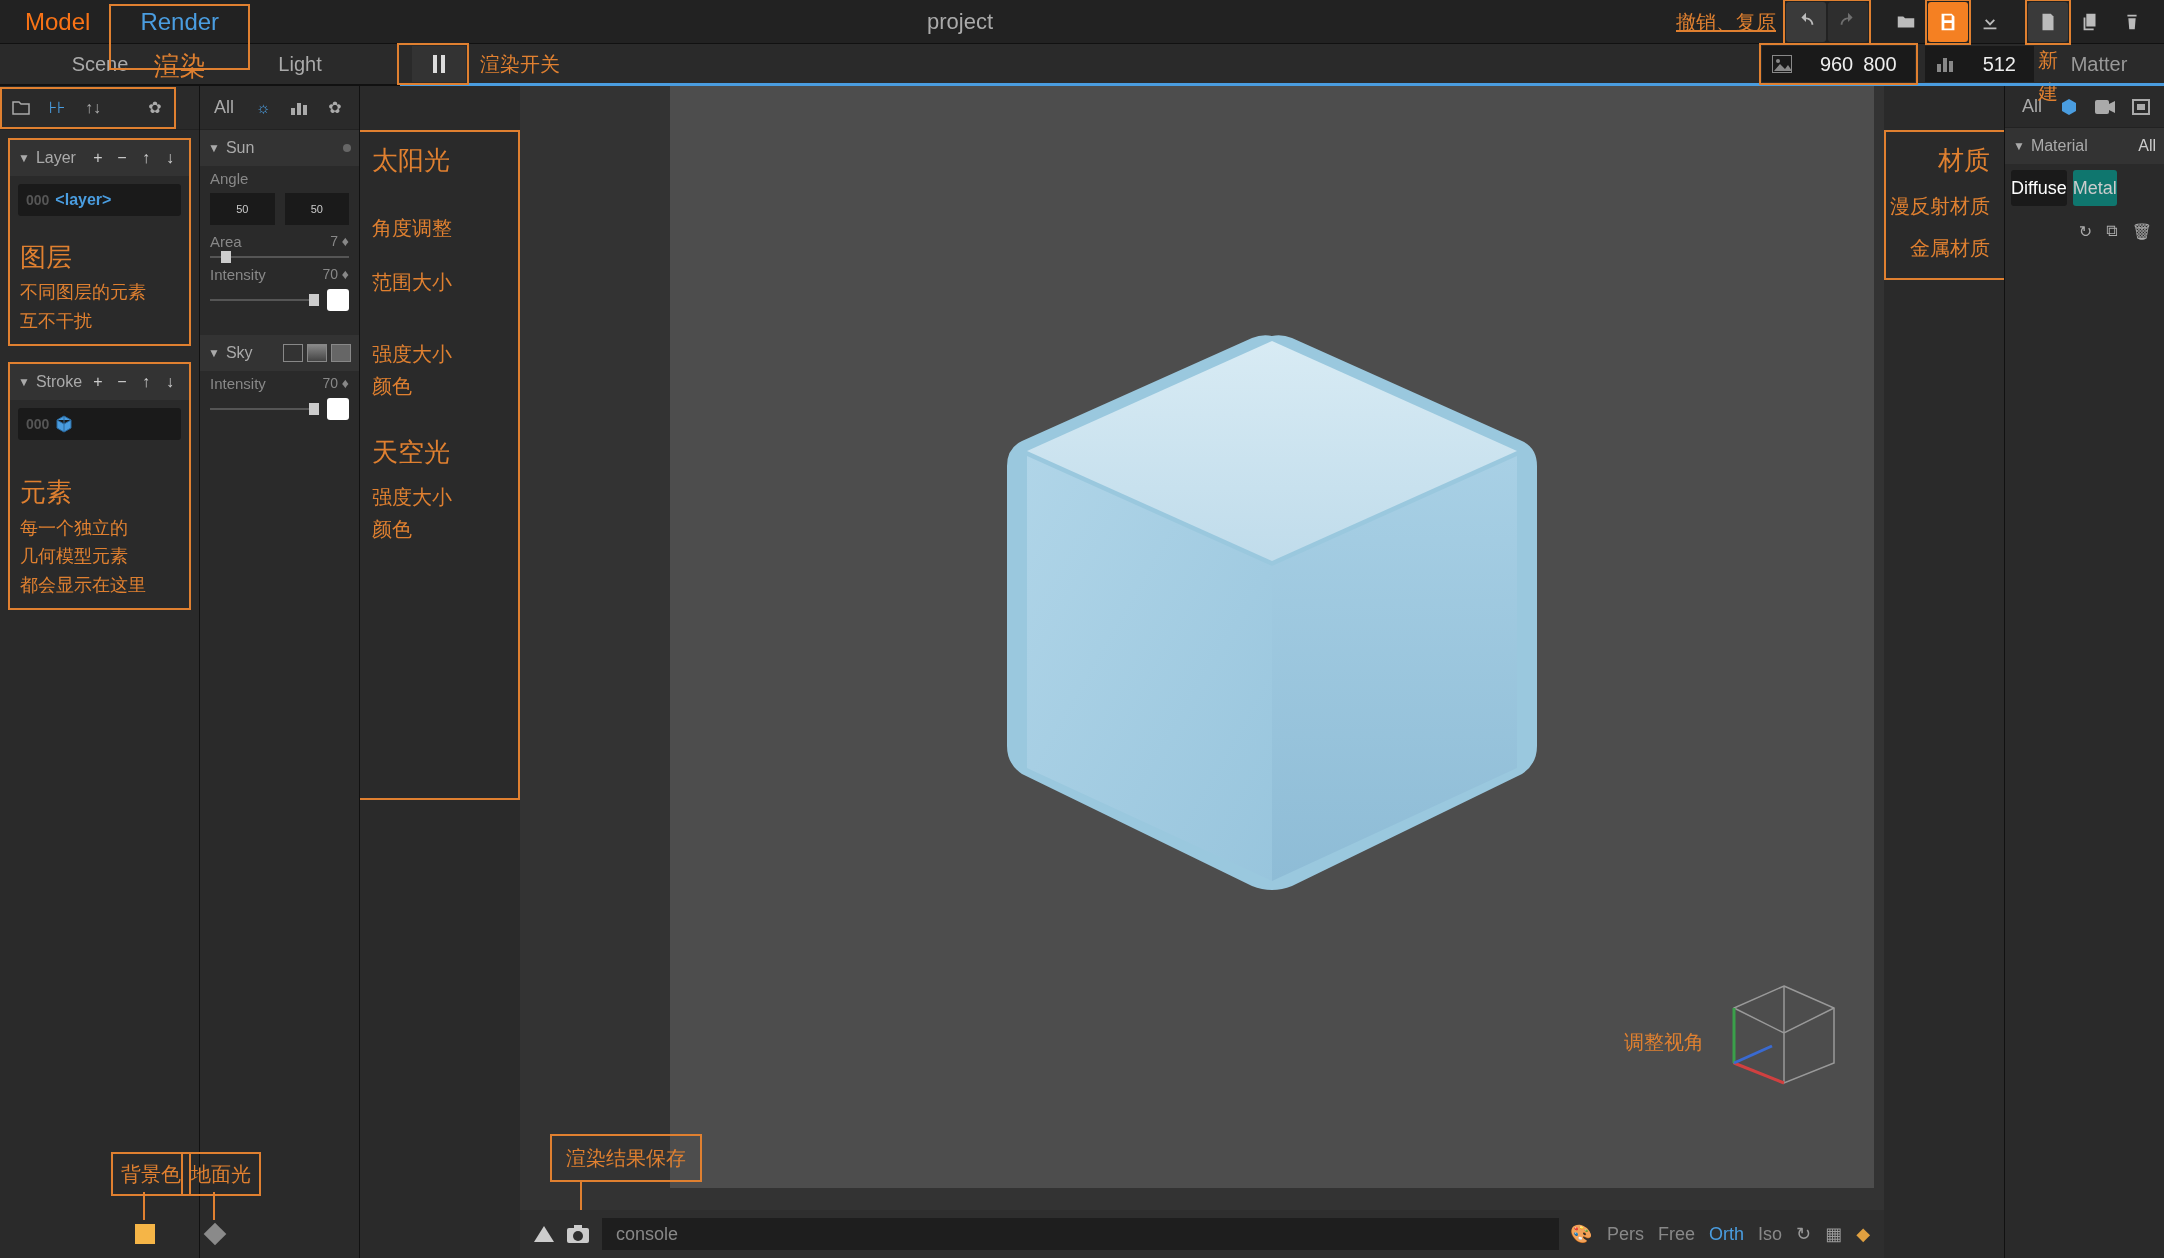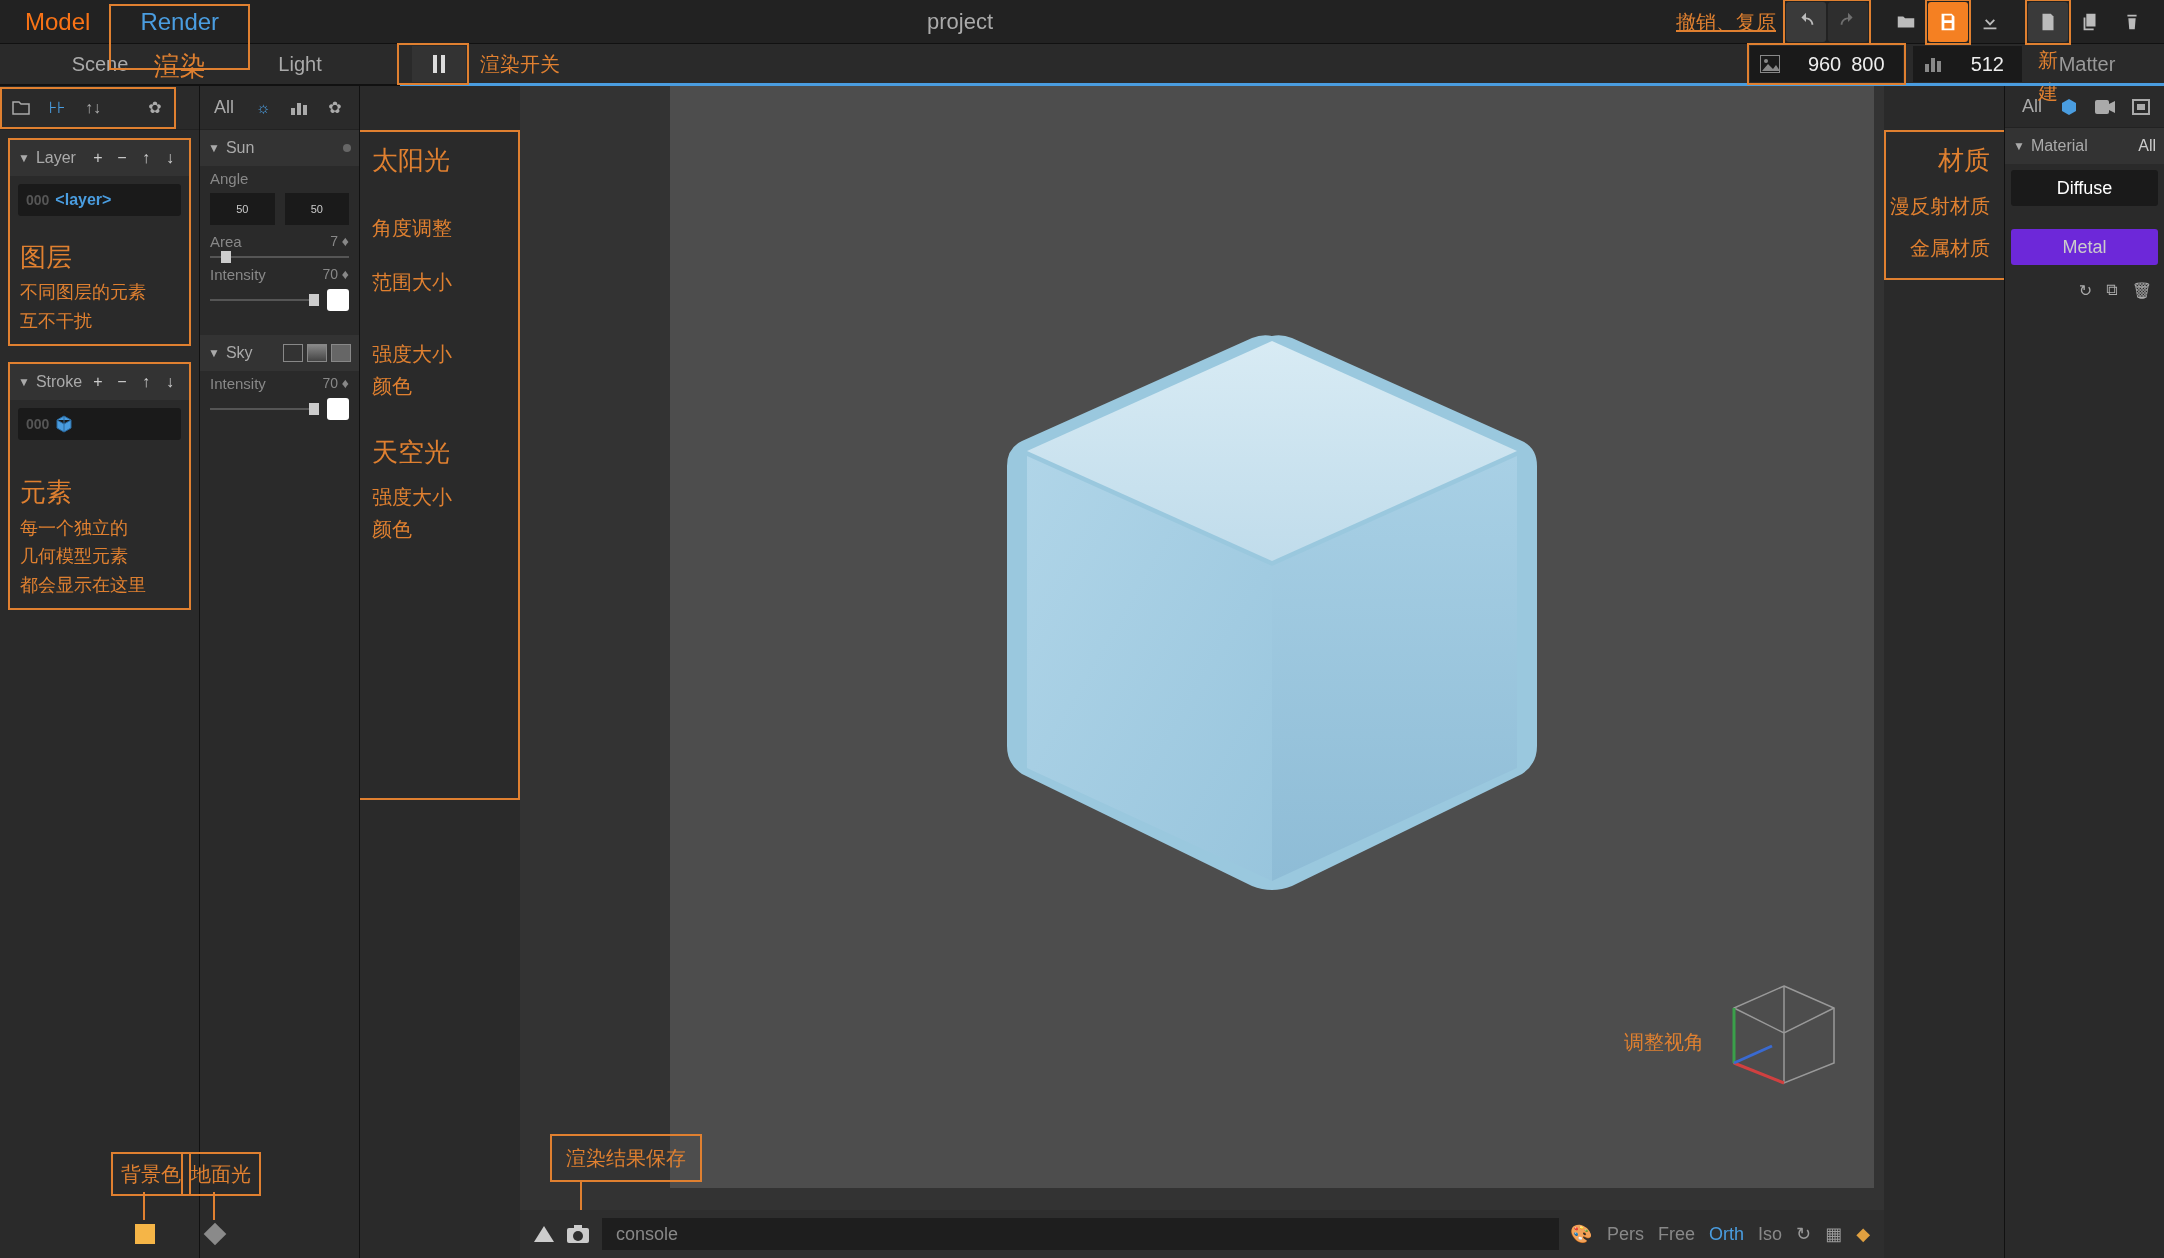--- a/index.html
+++ b/index.html
@@ -15,21 +15,21 @@
 .icon-btn.nohover { background: transparent; }
 .icon-btn.orange { background: #f58022; color: #fff; }
 .icon-btn svg { width: 22px; height: 22px; fill: currentColor; }
 
 
 .second-bar { height: 42px; display: flex; background: #2a2a2a; border-bottom: 2px solid #111; }
 .sub-tab { width: 200px; display: flex; align-items: center; justify-content: center; font-size: 20px; color: #aaa; cursor: pointer; }
 .sb-right { flex: 1; display: flex; align-items: center; position: relative; }
 .pause-btn { width: 54px; height: 36px; margin-left: 12px; background: #333; display: flex; align-items: center; justify-content: center; cursor: pointer; }
 .blue-line { position: absolute; bottom: -2px; left: 0; right: 0; height: 3px; background: #4a9de0; }
-.sb-controls { margin-left: auto; display: flex; align-items: center; gap: 10px; padding-right: 22px; }
+.sb-controls { margin-left: auto; display: flex; align-items: center; gap: 10px; padding-right: 10px; }
 .num-group { display: flex; align-items: center; background: #1a1a1a; height: 36px; }
 .num-group .ic { width: 40px; display: flex; align-items: center; justify-content: center; color: #888; }
 .num-group .nums { padding: 0 18px; color: #eee; font-size: 20px; }
 .num-group .nums span + span { margin-left: 10px; }
 .matter-label { width: 110px; text-align: center; color: #999; font-size: 20px; }
 
 
 .main { display: flex; height: calc(100% - 86px); }
 .col { background: #2a2a2a; }
 .left-col { width: 200px; border-right: 1px solid #111; display: flex; flex-direction: column; }
@@ -86,22 +86,22 @@
 .console-box { background: #1e1e1e; flex: 1; height: 32px; display: flex; align-items: center; padding: 0 14px; color: #888; font-size: 18px; }
 .vp-foot-right { display: flex; align-items: center; gap: 14px; font-size: 18px; }
 .vp-foot-right .opt { color: #888; cursor: pointer; }
 .vp-foot-right .opt.active { color: #4a9de0; }
 
 
 .mat-toolbar { height: 42px; display: flex; align-items: center; gap: 6px; padding: 0 8px; justify-content: flex-end; border-bottom: 1px solid #222; }
 .mat-toolbar .mb { width: 30px; height: 30px; display: flex; align-items: center; justify-content: center; cursor: pointer; color: #aaa; }
 .mat-toolbar .mb.text { width: auto; padding: 0 6px; font-size: 18px; }
 .mat-toolbar .mb.active { color: #4a9de0; }
-.mat-list { padding: 6px; display: flex; flex-direction: column; gap: 23px; }
-.mat-item { background: #6d28d9; height: 36px; display: flex; align-items: center; justify-content: center; color: #ccc; font-size: 18px; border-radius: 3px; cursor: pointer; }
+.mat-list { padding: 6px; display: flex; flex-direction: row; gap: 6px; }
+.mat-item { background: #0f766e; height: 36px; display: flex; align-items: center; justify-content: center; color: #ccc; font-size: 18px; border-radius: 3px; cursor: pointer; }
 .mat-item.active { background: #1a1a1a; color: #fff; }
 .mat-actions { display: flex; justify-content: flex-end; gap: 14px; padding: 10px 12px; color: #aaa; }
 .mat-actions .ma { cursor: pointer; }
 
 
 .left-bottom { position: absolute; bottom: 0; left: 0; width: 360px; height: 48px; display: flex; align-items: center; justify-content: center; gap: 50px; }
 .chip-sq { width: 20px; height: 20px; background: #f5b547; }
 .chip-di { width: 20px; height: 20px; background: #8a8a8a; transform: rotate(45deg) scale(0.8); }
 
 svg { display: block; }

